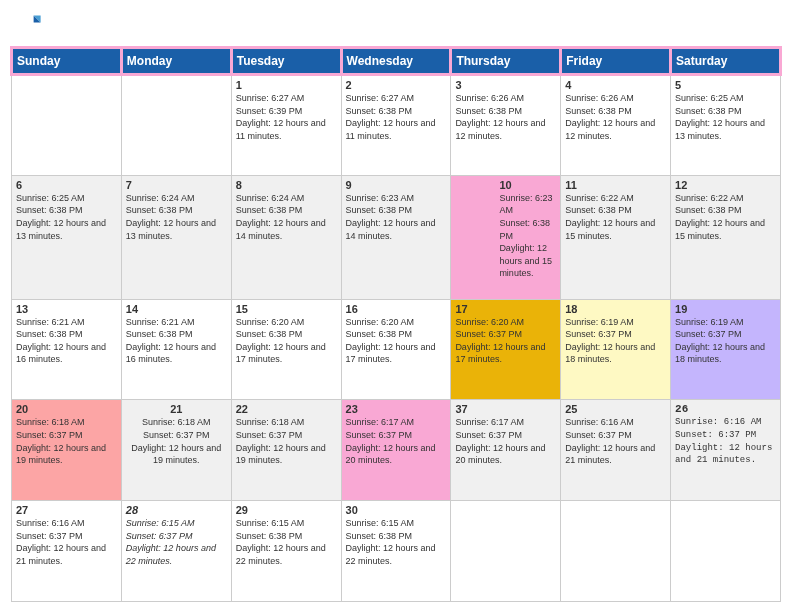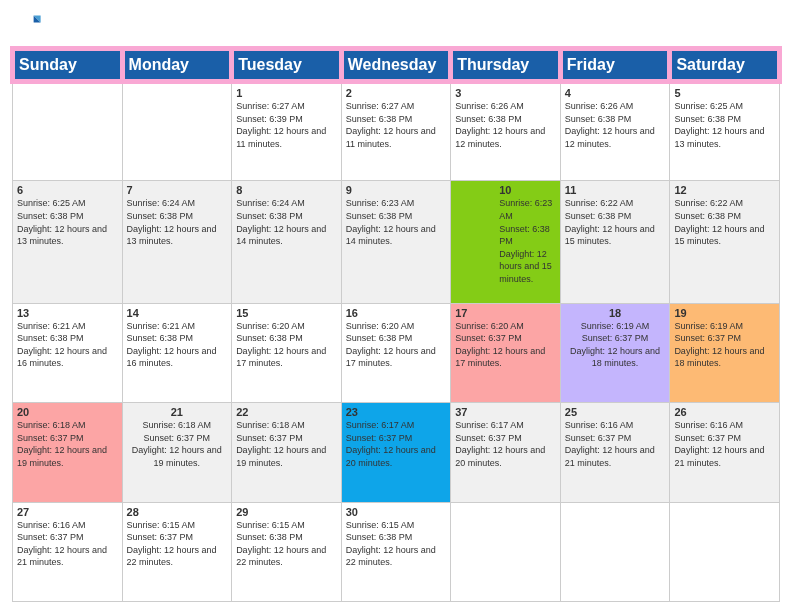--- a/index.html
+++ b/index.html
@@ -64,25 +64,25 @@
     .calendar {
       flex: 1;
       border: 1px solid #ccc;
       border-collapse: collapse;
       width: 100%;
       table-layout: fixed;
     }
     .calendar th {
       background: #1a5fa8;
       color: #fff;
-      font-size: 16px;
+      font-size: 12px;
       font-weight: bold;
       padding: 5px 4px;
       text-align: left;
-      border: 5px solid #f9a8d4;
+      border: 3px solid #f9a8d4;
     }
     .calendar td {
       border: 1px solid #ccc;
       vertical-align: top;
       padding: 3px 4px;
       font-size: 9.5px;
       color: #333;
       background: #fff;
     }
     .calendar tr:nth-child(even) td {
@@ -185,21 +185,21 @@
             <div class="day-info" style="white-space: pre-line;">Sunrise: 6:24 AM
 Sunset: 6:38 PM
 Daylight: 12 hours and 14 minutes.</div>
           </td>
           <td style="background: rgb(240, 240, 240); height: 88px;">
             <span class="day-num">9</span>
             <div class="day-info" style="white-space: pre-line;">Sunrise: 6:23 AM
 Sunset: 6:38 PM
 Daylight: 12 hours and 14 minutes.</div>
           </td>
-          <td style="background: #84cc16; height: 88px; padding-left: 48px;">
+          <td style="background: #f9a8d4; height: 88px; padding-left: 48px;">
             <span class="day-num">10</span>
             <div class="day-info" style="white-space: pre-line;">Sunrise: 6:23 AM
 Sunset: 6:38 PM
 Daylight: 12 hours and 15 minutes.</div>
           </td>
           <td style="background: rgb(240, 240, 240); height: 88px;">
             <span class="day-num">11</span>
             <div class="day-info" style="white-space: pre-line;">Sunrise: 6:22 AM
 Sunset: 6:38 PM
 Daylight: 12 hours and 15 minutes.</div>
@@ -229,33 +229,33 @@
             <div class="day-info" style="white-space: pre-line;">Sunrise: 6:20 AM
 Sunset: 6:38 PM
 Daylight: 12 hours and 17 minutes.</div>
           </td>
           <td style="background: rgb(255, 255, 255); height: 88px;">
             <span class="day-num">16</span>
             <div class="day-info" style="white-space: pre-line;">Sunrise: 6:20 AM
 Sunset: 6:38 PM
 Daylight: 12 hours and 17 minutes.</div>
           </td>
-          <td style="background: #fca5a5; height: 88px; margin-left: 33px;">
+          <td style="background: #eab308; height: 88px; margin-left: 33px;">
             <span class="day-num">17</span>
             <div class="day-info" style="white-space: pre-line;">Sunrise: 6:20 AM
 Sunset: 6:37 PM
 Daylight: 12 hours and 17 minutes.</div>
           </td>
-          <td style="background: #c4b5fd; height: 88px; text-align: center;">
+          <td style="background: #fef9c3; height: 88px;">
             <span class="day-num">18</span>
             <div class="day-info" style="white-space: pre-line;">Sunrise: 6:19 AM
 Sunset: 6:37 PM
 Daylight: 12 hours and 18 minutes.</div>
           </td>
-          <td style="background: #fdba74; height: 88px;">
+          <td style="background: #c4b5fd; height: 88px;">
             <span class="day-num">19</span>
             <div class="day-info" style="white-space: pre-line;">Sunrise: 6:19 AM
 Sunset: 6:37 PM
 Daylight: 12 hours and 18 minutes.</div>
           </td>
         </tr>
         <tr>
           <td style="background: #fca5a5; height: 88px;">
             <span class="day-num">20</span>
             <div class="day-info" style="white-space: pre-line;">Sunrise: 6:18 AM
@@ -267,53 +267,53 @@
             <div class="day-info" style="white-space: pre-line;">Sunrise: 6:18 AM
 Sunset: 6:37 PM
 Daylight: 12 hours and 19 minutes.</div>
           </td>
           <td style="background: rgb(240, 240, 240); height: 88px; margin-left: 13px;">
             <span class="day-num">22</span>
             <div class="day-info" style="white-space: pre-line;">Sunrise: 6:18 AM
 Sunset: 6:37 PM
 Daylight: 12 hours and 19 minutes.</div>
           </td>
-          <td style="background: #0ea5e9; height: 88px;">
+          <td style="background: #f9a8d4; height: 88px;">
             <span class="day-num">23</span>
             <div class="day-info" style="white-space: pre-line;">Sunrise: 6:17 AM
 Sunset: 6:37 PM
 Daylight: 12 hours and 20 minutes.</div>
           </td>
           <td style="background: rgb(240, 240, 240); height: 88px;">
             <span class="day-num">37</span>
             <div class="day-info" style="white-space: pre-line;">Sunrise: 6:17 AM
 Sunset: 6:37 PM
 Daylight: 12 hours and 20 minutes.</div>
           </td>
           <td style="background: rgb(240, 240, 240); height: 88px;">
             <span class="day-num">25</span>
             <div class="day-info" style="white-space: pre-line;">Sunrise: 6:16 AM
 Sunset: 6:37 PM
 Daylight: 12 hours and 21 minutes.</div>
           </td>
-          <td style="background: rgb(240, 240, 240); height: 88px;">
+          <td style="background: rgb(240, 240, 240); height: 88px; font-family: Liberation Mono, monospace;">
             <span class="day-num">26</span>
             <div class="day-info" style="white-space: pre-line;">Sunrise: 6:16 AM
 Sunset: 6:37 PM
 Daylight: 12 hours and 21 minutes.</div>
           </td>
         </tr>
         <tr>
           <td style="background: rgb(255, 255, 255); height: 88px;">
             <span class="day-num">27</span>
             <div class="day-info" style="white-space: pre-line;">Sunrise: 6:16 AM
 Sunset: 6:37 PM
 Daylight: 12 hours and 21 minutes.</div>
           </td>
-          <td style="background: rgb(255, 255, 255); height: 88px;">
+          <td style="background: rgb(255, 255, 255); height: 88px; font-style: italic;">
             <span class="day-num">28</span>
             <div class="day-info" style="white-space: pre-line;">Sunrise: 6:15 AM
 Sunset: 6:37 PM
 Daylight: 12 hours and 22 minutes.</div>
           </td>
           <td style="background: rgb(255, 255, 255); height: 88px;">
             <span class="day-num">29</span>
             <div class="day-info" style="white-space: pre-line;">Sunrise: 6:15 AM
 Sunset: 6:38 PM
 Daylight: 12 hours and 22 minutes.</div>

